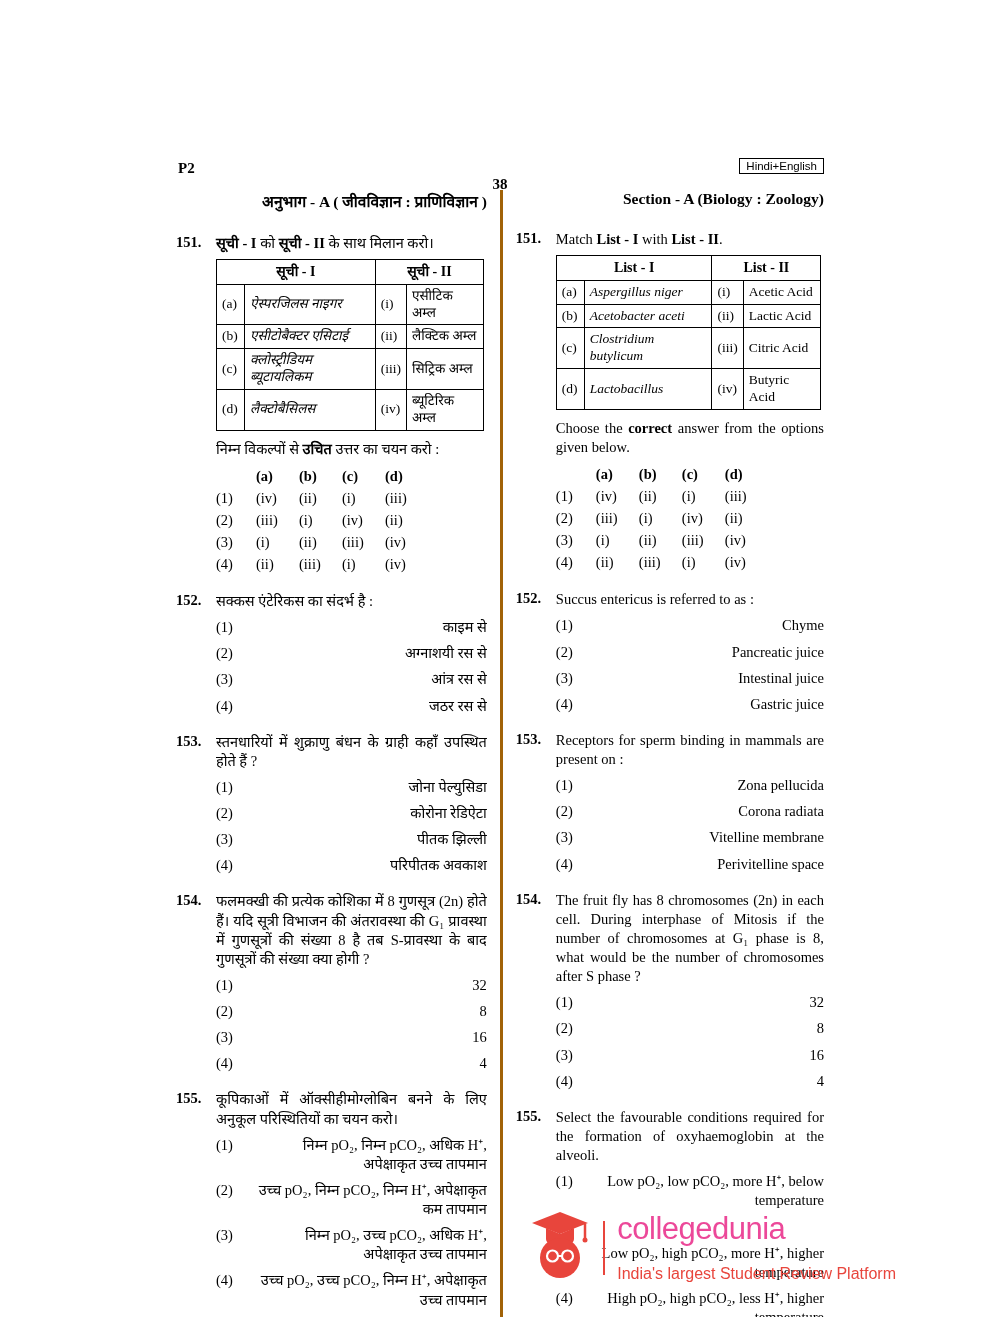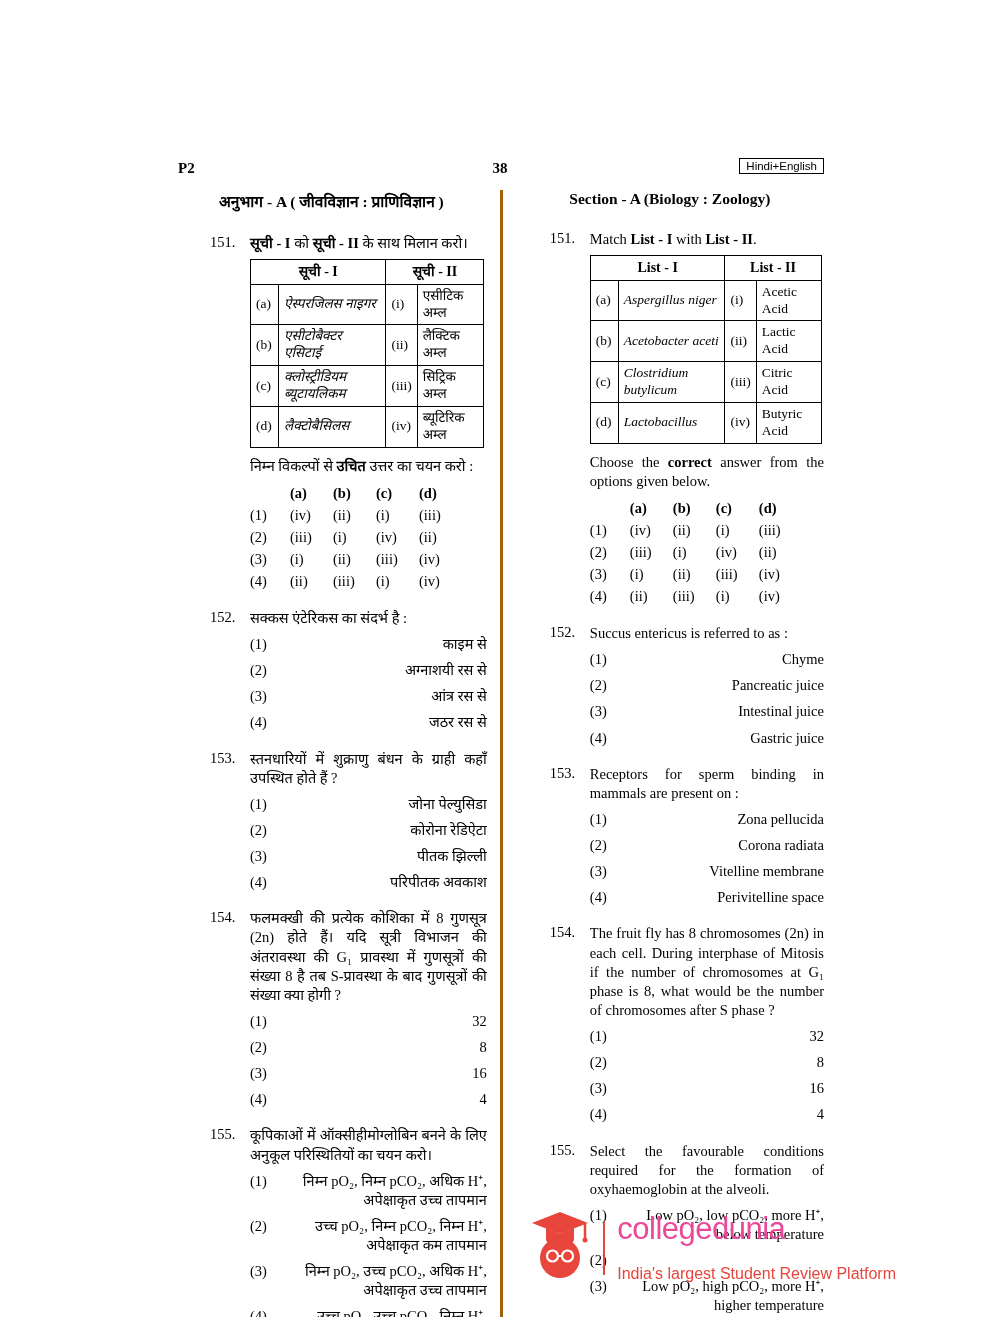--- a/index.html
+++ b/index.html
@@ -11,37 +11,37 @@
     color:#000;
     font-family:"Liberation Serif", serif;
     overflow:hidden;
     margin:0 auto;
   }
   .inner { padding:160px 130px 0 130px; }
 
   
   .header { position:relative; height:22px; font-size:15px; font-weight:bold; }
   .pcode { position:absolute; left:2px; top:0; }
-  .pnum  { position:absolute; left:50%; transform:translateX(-50%); top:0; }
+  .pnum  { position:absolute; left:50%; transform:translateX(-50%); top:16px; }
   .lang-badge {
     position:absolute; right:0; top:-2px;
     font-family:"Liberation Sans", sans-serif;
     font-weight:normal; font-size:11.5px;
     border:1.5px solid #000; padding:1px 6px; background:#fff;
   }
 
   
   .columns { display:flex; margin-top:8px; }
   .col { width:370px; font-size:14.5px; }
   .col-left  { padding-right:13px; }
   .col-right { border-left:3px solid #a16207; padding-left:13px; }
-  .section-title { text-align:center; font-weight:bold; font-size:15.5px; margin-bottom:22px; }
+  .section-title { text-align:right; font-weight:bold; font-size:15.5px; margin-bottom:22px; }
 
   .q { display:flex; margin-bottom:17px; }
-  .qnum { width:40px; flex-shrink:0; font-weight:normal;margin-left:34px; }
+  .qnum { width:40px; flex-shrink:0; font-weight:bold; }
   .qbody { flex:1; min-width:0; }
   .qtext { text-align:justify; line-height:1.32; }
   .b { font-weight:bold; }
 
   
   .mtable { border-collapse:collapse; margin:6px 0 9px 0; width:99%; }
   .mtable th, .mtable td { border:1px solid #000; padding:3px 5px; font-size:13.5px; line-height:1.25; }
   .mtable th { text-align:center; font-weight:bold; font-size:14px; }
   .mtable td.cl { text-align:left; width:28px; white-space:nowrap; }
   .species { font-style:italic; }

